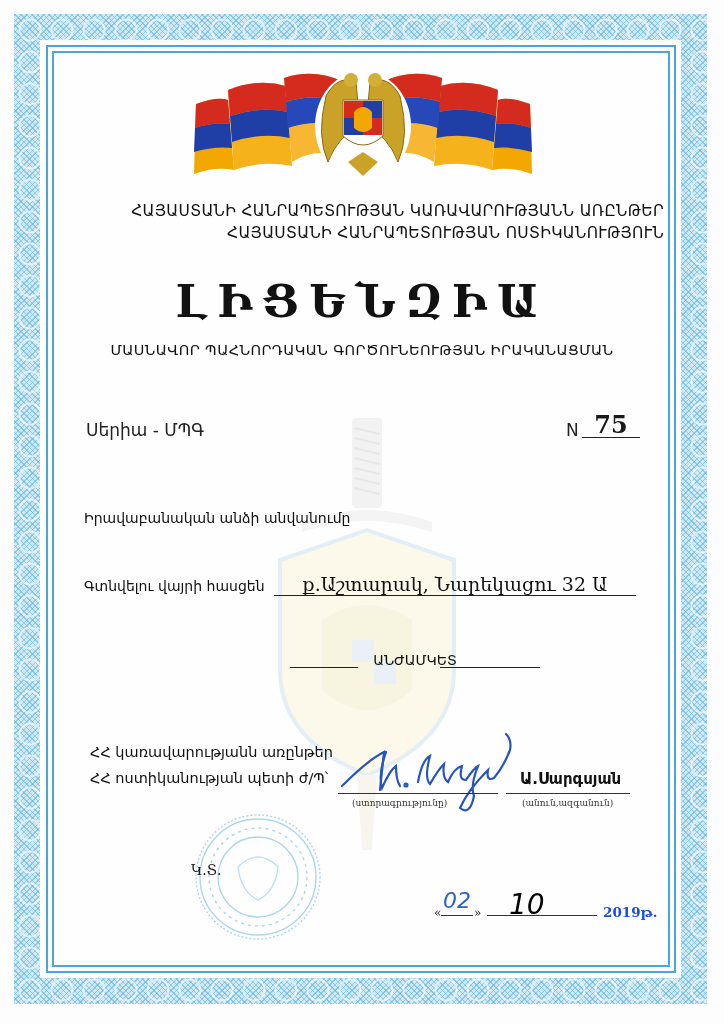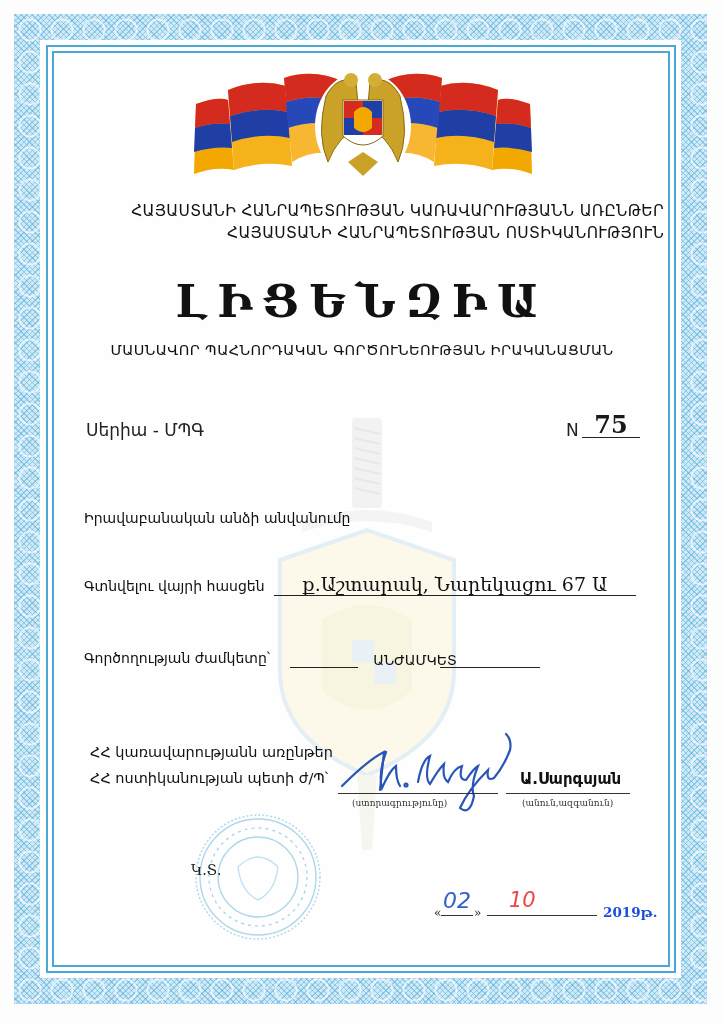--- a/index.html
+++ b/index.html
@@ -78,21 +78,21 @@
   .stamp-label { position: absolute; left: 191px; top: 862px; font-family: "DejaVu Serif", serif; font-size: 14px; color: #222; }
 
   .date { position: absolute; top: 885px; font-family: "DejaVu Serif", serif; color: #222; }
   .quote { font-size: 12px; }
   .date-day {
     position: absolute; left: 441px; top: 888px; width: 32px; height: 28px; border-bottom: 1.3px solid #333;
     text-align: center; font-family: "DejaVu Sans", sans-serif; font-style: italic; font-size: 22px; color: #2e62c8;
   }
   .date-month {
     position: absolute; left: 487px; top: 888px; width: 110px; height: 28px; border-bottom: 1.3px solid #333;
-    text-align: left; padding-left: 22px; font-family: "DejaVu Sans", sans-serif; font-style: italic; font-size: 21px; color: #ef4444;
+    text-align: left; padding-left: 22px; font-family: "DejaVu Sans", sans-serif; font-style: italic; font-size: 28px; color: #000000;
   }
   .date-year { position: absolute; left: 603px; top: 904px; font-family: "DejaVu Serif", serif; font-weight: bold; font-size: 13.5px; color: #1d4ed8; }
 </style>
 </head>
 <body>
 
 <div class="frame-outer"></div>
 <div class="frame-gap"></div>
 <div class="line-a"></div>
 <div class="line-b"></div>
@@ -171,25 +171,24 @@
   <span class="number-n">N</span>
   <span class="number-val">75</span>
 </div>
 
 <div class="row" style="left:84px; top:500px; width:556px; height:28px;">
   <span class="label">Իրավաբանական անձի անվանումը</span>
 </div>
 
 <div class="row" style="left:84px; top:568px; width:552px; height:28px;">
   <span class="label">Գտնվելու վայրի հասցեն</span>
-  <span class="value" style="left:190px; width:362px;">ք.Աշտարակ, Նարեկացու 67 Ա</span>
+  <span class="value" style="left:190px; width:362px;">ք.Աշտարակ, Նարեկացու 32 Ա</span>
 </div>
 
 <div class="row" style="left:84px; top:642px; width:460px; height:26px;">
-  <span class="label">Գործողության ժամկետը՝</span>
   <span class="value" style="left:206px; width:250px; font-family:'DejaVu Sans', sans-serif; font-size:14px; border-bottom:none;">ԱՆԺԱՄԿԵՏ</span>
   <span style="position:absolute; left:206px; bottom:0; width:68px; border-bottom:1.5px solid #222;"></span>
   <span style="position:absolute; left:356px; bottom:0; width:100px; border-bottom:1.5px solid #222;"></span>
 </div>
 
 <div class="sig-label" style="top:744px;">ՀՀ կառավարությանն առընթեր</div>
 <div class="sig-label" style="top:770px;">ՀՀ ոստիկանության պետի ժ/Պ՝</div>
 
 <svg class="signature" viewBox="0 0 190 90">
   <g fill="none" stroke="#2a55b8" stroke-width="2.2" stroke-linecap="round">

